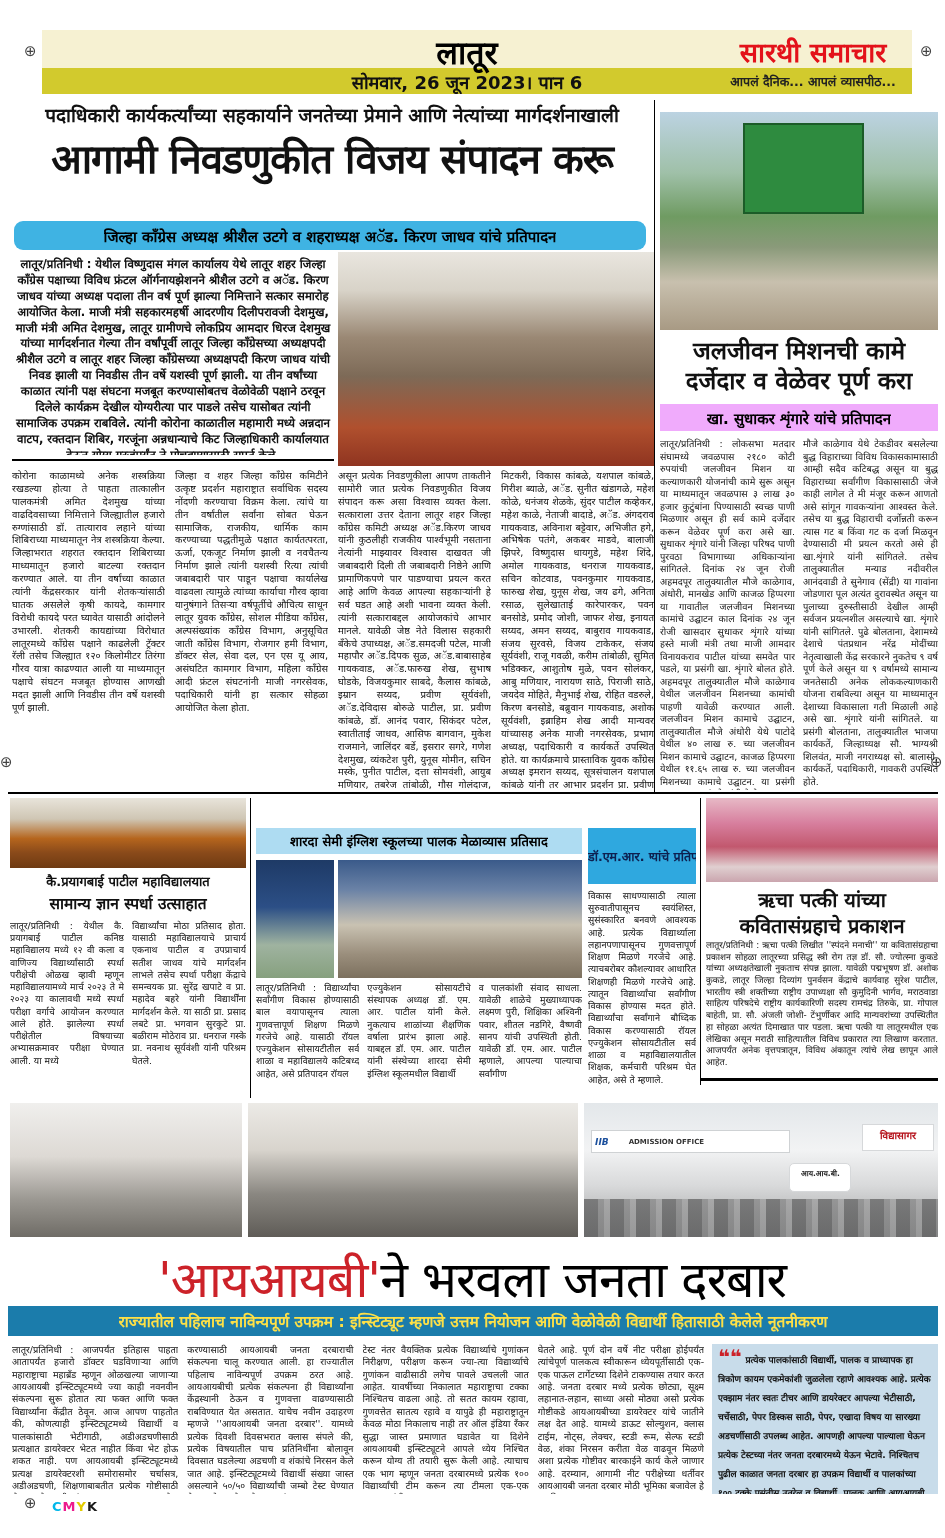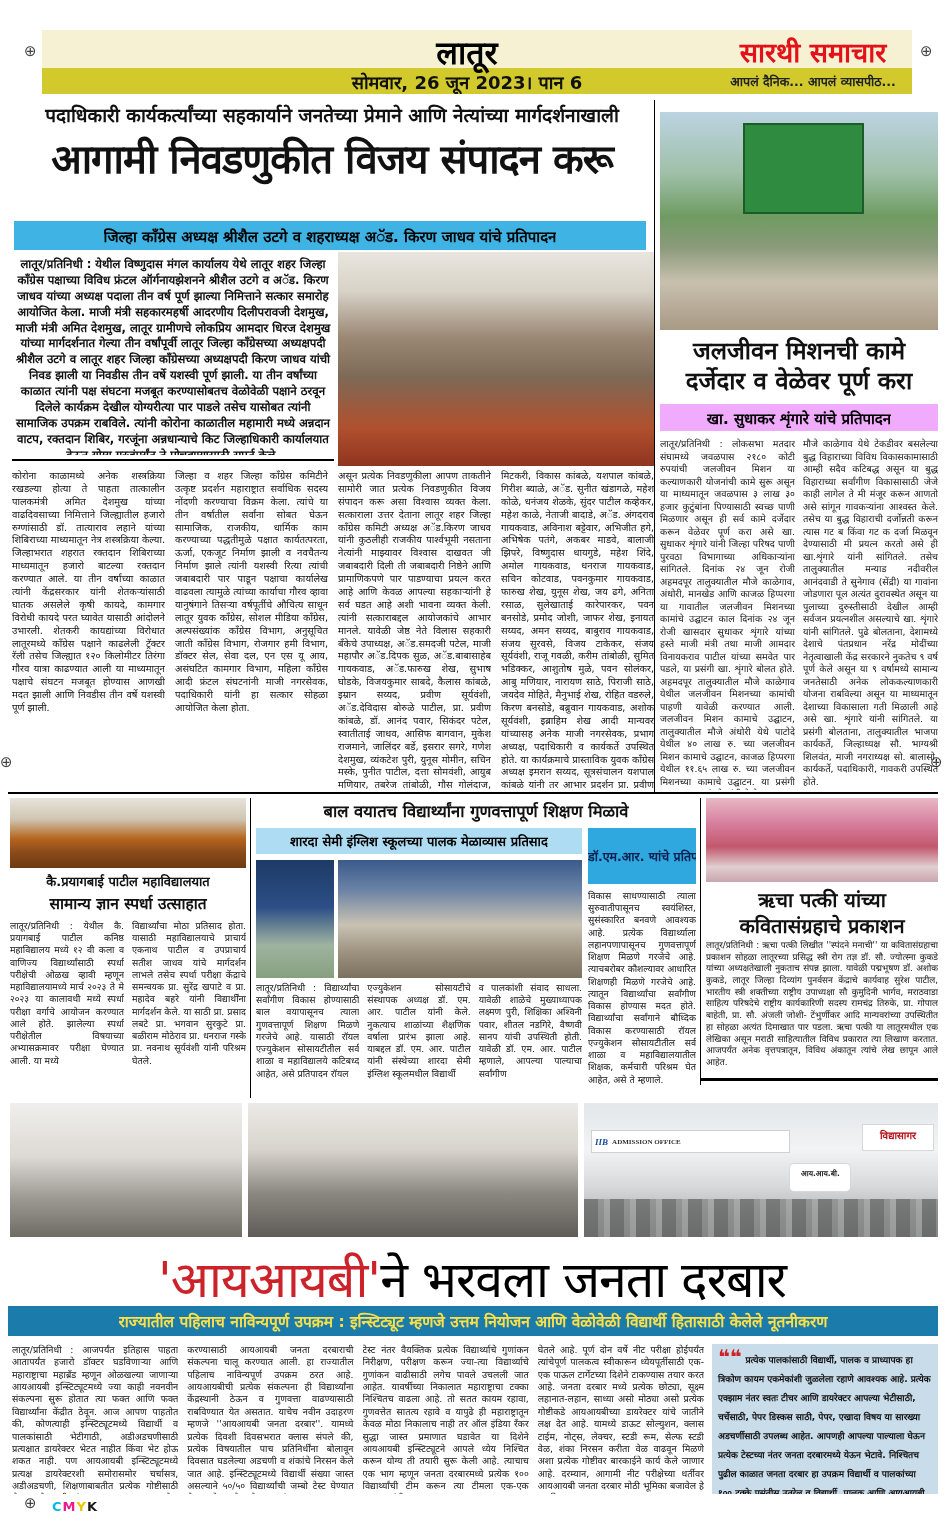--- a/index.html
+++ b/index.html
@@ -33,21 +33,21 @@
 
   <div class="abs" style="left:42px;top:30px;width:870px;height:38px;background:#f6f1d2;"></div>
   <div class="abs" style="left:42px;top:68px;width:870px;height:26px;background:#d2ca2d;"></div>
   <div class="abs ctr" style="left:242px;top:30px;width:450px;font-size:32px;font-weight:800;color:#000;">लातूर</div>
   <div class="abs ctr nw" style="left:242px;top:70px;width:450px;font-size:18px;font-weight:800;color:#111;">सोमवार, 26 जून 2023।  पान 6</div>
   <div class="abs ctr nw" style="left:714px;top:33px;width:198px;font-size:27px;font-weight:800;color:#e3121a;">सारथी समाचार</div>
   <div class="abs ctr nw" style="left:714px;top:73px;width:198px;font-size:12.5px;font-weight:800;color:#222;">आपलं दैनिक... आपलं व्यासपीठ...</div>
 
   <div class="abs ctr nw" style="left:10px;top:102px;width:644px;font-size:19px;font-weight:800;">पदाधिकारी कार्यकर्त्यांच्या सहकार्याने जनतेच्या प्रेमाने आणि नेत्यांच्या मार्गदर्शनाखाली</div>
   <div class="abs ctr nw" style="left:8px;top:130px;width:648px;font-size:40px;font-weight:800;letter-spacing:-1px;">आगामी निवडणुकीत विजय संपादन करू</div>
-  <div class="abs strip" style="left:14px;top:221px;width:632px;height:29px;background:#3fb3e3;">
+  <div class="abs strip" style="left:14px;top:221px;width:632px;height:29px;background:#3fb3e3;border-radius:9px;">
       <span class="nw" style="font-size:15px;color:#000;">जिल्हा काँग्रेस अध्यक्ष श्रीशैल उटगे व शहराध्यक्ष अॅड. किरण जाधव यांचे प्रतिपादन</span>
     </div>
   <div class="abs ctr" style="left:14px;top:257px;width:318px;height:198px;overflow:hidden;font-size:11.6px;line-height:1.37;font-weight:600;">लातूर/प्रतिनिधी : येथील विष्णुदास मंगल कार्यालय येथे लातूर शहर जिल्हा काँग्रेस पक्षाच्या विविध फ्रंटल ऑर्गनायझेशनने श्रीशैल उटगे व अॅड. किरण जाधव यांच्या अध्यक्ष पदाला तीन वर्ष पूर्ण झाल्या निमित्ताने सत्कार समारोह आयोजित केला. माजी मंत्री सहकारमहर्षी आदरणीय दिलीपरावजी देशमुख, माजी मंत्री अमित देशमुख, लातूर ग्रामीणचे लोकप्रिय आमदार धिरज देशमुख यांच्या मार्गदर्शनात गेल्या तीन वर्षांपूर्वी लातूर जिल्हा काँग्रेसच्या अध्यक्षपदी श्रीशैल उटगे व लातूर शहर जिल्हा काँग्रेसच्या अध्यक्षपदी किरण जाधव यांची निवड झाली या निवडीस तीन वर्षे यशस्वी पूर्ण झाली. या तीन वर्षांच्या काळात त्यांनी पक्ष संघटना मजबूत करण्यासोबतच वेळोवेळी पक्षाने ठरवून दिलेले कार्यक्रम देखील योग्यरीत्या पार पाडले तसेच यासोबत त्यांनी सामाजिक उपक्रम राबविले. त्यांनी कोरोना काळातील महामारी मध्ये अन्नदान वाटप, रक्तदान शिबिर, गरजूंना अन्नधान्याचे किट जिल्हाधिकारी कार्यालयात देऊन योग्य गरजूंपर्यंत ते पोचवण्यासाठी सुपूर्त केले.</div>
   <div class="rule" style="left:12px;top:459px;width:322px;height:2px;"></div>
   <div class="ph" style="left:338px;top:252px;width:316px;height:214px;background:linear-gradient(180deg,#e9e6df 0%,#d8d3c8 18%,#9a8874 40%,#7d6a57 58%,#b0502e 82%,#8f3420 100%);"></div>
   <div class="abs colwrap" style="left:12px;top:470px;width:642px;height:320px;">
     <div class="bodytxt">कोरोना काळामध्ये अनेक शस्त्रक्रिया रखडल्या होत्या ते पाहता तात्कालीन पालकमंत्री अमित देशमुख यांच्या वाढदिवसाच्या निमित्ताने जिल्ह्यातील हजारो रुग्णांसाठी डॉ. तात्याराव लहाने यांच्या शिबिराच्या माध्यमातून नेत्र शस्त्रक्रिया केल्या. जिल्हाभरात शहरात रक्तदान शिबिराच्या माध्यमातून हजारो बाटल्या रक्तदान करण्यात आले. या तीन वर्षांच्या काळात त्यांनी केंद्रसरकार यांनी शेतकऱ्यांसाठी घातक असलेले कृषी कायदे, कामगार विरोधी कायदे परत घ्यावेत यासाठी आंदोलने उभारली. शेतकरी कायद्यांच्या विरोधात लातूरमध्ये काँग्रेस पक्षाने काढलेली ट्रॅक्टर रॅली तसेच जिल्ह्यात १२० किलोमीटर तिरंगा गौरव यात्रा काढण्यात आली या माध्यमातून पक्षाचे संघटन मजबूत होण्यास आणखी मदत झाली आणि निवडीस तीन वर्षे यशस्वी पूर्ण झाली.</div>
     <div class="bodytxt">जिल्हा व शहर जिल्हा काँग्रेस कमिटीने उत्कृष्ट प्रदर्शन महाराष्ट्रात सर्वाधिक सदस्य नोंदणी करण्याचा विक्रम केला. त्यांचे या तीन वर्षांतील सर्वांना सोबत घेऊन सामाजिक, राजकीय, धार्मिक काम करण्याच्या पद्धतीमुळे पक्षात कार्यतत्परता, ऊर्जा, एकजूट निर्माण झाली व नवचैतन्य निर्माण झाले त्यांनी यशस्वी रित्या त्यांची जबाबदारी पार पाडून पक्षाचा कार्यालेख वाढवला त्यामुळे त्यांच्या कार्याचा गौरव व्हावा यानुषंगाने तिसऱ्या वर्षपूर्तीचे औचित्य साधून लातूर युवक काँग्रेस, सोशल मीडिया काँग्रेस, अल्पसंख्यांक काँग्रेस विभाग, अनुसूचित जाती काँग्रेस विभाग, रोजगार हमी विभाग, डॉक्टर सेल, सेवा दल, एन एस यू आय, असंघटित कामगार विभाग, महिला काँग्रेस आदी फ्रंटल संघटनांनी माजी नगरसेवक, पदाधिकारी यांनी हा सत्कार सोहळा आयोजित केला होता.</div>
     <div class="bodytxt">असून प्रत्येक निवडणुकीला आपण ताकतीने सामोरी जात प्रत्येक निवडणुकीत विजय संपादन करू असा विश्वास व्यक्त केला. सत्काराला उत्तर देताना लातूर शहर जिल्हा काँग्रेस कमिटी अध्यक्ष अॅड.किरण जाधव यांनी कुठलीही राजकीय पार्श्वभूमी नसताना नेत्यांनी माझ्यावर विश्वास दाखवत जी जबाबदारी दिली ती जबाबदारी निष्ठेने आणि प्रामाणिकपणे पार पाडण्याचा प्रयत्न करत आहे आणि केवळ आपल्या सहकाऱ्यांनी हे सर्व घडत आहे अशी भावना व्यक्त केली. त्यांनी सत्काराबद्दल आयोजकांचे आभार मानले. यावेळी जेष्ठ नेते विलास सहकारी बँकेचे उपाध्यक्ष, अॅड.समदजी पटेल, माजी महापौर अॅड.दिपक सुळ, अॅड.बाबासाहेब गायकवाड, अॅड.फारुख शेख, सुभाष घोडके, विजयकुमार साबदे, कैलास कांबळे, इम्रान सय्यद, प्रवीण सूर्यवंशी, अॅड.देविदास बोरुळे पाटील, प्रा. प्रवीण कांबळे, डॉ. आनंद पवार, सिकंदर पटेल, स्वातीताई जाधव, आसिफ बागवान, मुकेश राजमाने, जालिंदर बर्डे, इसरार सगरे, गणेश देशमुख, व्यंकटेश पुरी, युनूस मोमीन, सचिन मस्के, पुनीत पाटील, दत्ता सोमवंशी, आयुब मणियार, तबरेज तांबोळी, गौस गोलंदाज, संजय ओहळ, दगडुअप्पा</div>
     <div class="bodytxt">मिटकरी, विकास कांबळे, यशपाल कांबळे, गिरीश ब्याळे, अॅड. सुनीत खंडागळे, महेश कोळे, धनंजय शेळके, सुंदर पाटील कव्हेकर, महेश काळे, नेताजी बादाडे, अॅड. अंगदराव गायकवाड, अविनाश बट्टेवार, अभिजीत हगे, अभिषेक पतंगे, अकबर माडवे, बालाजी झिपरे, विष्णुदास धायगुडे, महेश शिंदे, अमोल गायकवाड, धनराज गायकवाड, सचिन कोटवाड, पवनकुमार गायकवाड, फारुख शेख, युनूस शेख, जय ढगे, अनिता रसाळ, सुलेखाताई कारेपारकर, पवन बनसोडे, प्रमोद जोशी, जाफर शेख, इनायत सय्यद, अमन सय्यद, बाबुराव गायकवाड, संजय सुरवसे, विजय टाकेकर, संजय सूर्यवंशी, राजू गवळी, करीम तांबोळी, सुमित भडिक्कर, आशुतोष मुळे, पवन सोलंकर, आबु मणियार, नारायण साठे, पिराजी साठे, जयदेव मोहिते, मैनुभाई शेख, रोहित वडरुले, किरण बनसोडे, बब्रुवान गायकवाड, अशोक सूर्यवंशी, इब्राहिम शेख आदी मान्यवर यांच्यासह अनेक माजी नगरसेवक, प्रभाग अध्यक्ष, पदाधिकारी व कार्यकर्ते उपस्थित होते. या कार्यक्रमाचे प्रास्ताविक युवक काँग्रेस अध्यक्ष इमरान सय्यद, सूत्रसंचालन यशपाल कांबळे यांनी तर आभार प्रदर्शन प्रा. प्रवीण कांबळे यांनी केले.</div>
@@ -70,21 +70,20 @@
 
   <div class="ph" style="left:10px;top:798px;width:236px;height:70px;background:linear-gradient(180deg,#e8e4da 0%,#cfc6b4 30%,#b5651d 58%,#8a4a1a 78%,#6e3a12 100%);"></div>
   <div class="abs ctr nw" style="left:10px;top:872px;width:236px;font-size:13px;font-weight:800;">कै.प्रयागबाई पाटील महाविद्यालयात</div>
   <div class="abs ctr nw" style="left:10px;top:892px;width:236px;font-size:15.5px;font-weight:800;">सामान्य ज्ञान स्पर्धा उत्साहात</div>
   <div class="abs colwrap" style="left:10px;top:920px;width:236px;height:172px;gap:8px;">
     <div class="bodytxt" style="font-size:9.2px;">लातूर/प्रतिनिधी : येथील कै. प्रयागबाई पाटील कनिष्ठ महाविद्यालय मध्ये १२ वी कला व वाणिज्य विद्यार्थ्यांसाठी स्पर्धा परीक्षेची ओळख व्हावी म्हणून महाविद्यालयामध्ये मार्च २०२३ ते मे २०२३ या कालावधी मध्ये स्पर्धा परीक्षा वर्गाचे आयोजन करण्यात आले होते. झालेल्या स्पर्धा परीक्षेतील विषयाच्या अभ्यासक्रमावर परीक्षा घेण्यात आली. या मध्ये</div>
     <div class="bodytxt" style="font-size:9.2px;">विद्यार्थ्यांचा मोठा प्रतिसाद होता. यासाठी महाविद्यालयाचे प्राचार्य एकनाथ पाटील व उपप्राचार्य सतीश जाधव यांचे मार्गदर्शन लाभले तसेच स्पर्धा परीक्षा केंद्राचे समन्वयक प्रा. सुरेंद्र खपाटे व प्रा. महादेव बहरे यांनी विद्यार्थींना मार्गदर्शन केले. या साठी प्रा. प्रसाद लबटे प्रा. भगवान सुरकुटे प्रा. बळीराम मोठेराव प्रा. धनराज गस्के प्रा. नवनाथ सूर्यवंशी यांनी परिश्रम घेतले.</div>
   </div>
   <div class="rule" style="left:250px;top:798px;width:1px;height:300px;"></div>
 
-  <div class="abs ctr nw" style="left:256px;top:799px;width:440px;font-size:16.5px;font-weight:800;">बाल वयातच विद्यार्थ्यांना गुणवत्तापूर्ण शिक्षण मिळावे</div>
   <div class="abs strip" style="left:256px;top:828px;width:326px;height:26px;background:#aedcf2;">
       <span class="nw" style="font-size:13px;color:#000;">शारदा सेमी इंग्लिश स्कूलच्या पालक मेळाव्यास प्रतिसाद</span>
     </div>
   <div class="abs" style="left:588px;top:828px;width:108px;height:56px;background:#2fa8df;display:flex;flex-direction:row;align-items:center;justify-content:center;">
     <span class="nw" style="font-size:12.5px;font-weight:800;color:#0d2050;max-width:104px;">डॉ.एम.आर. पाटील</span>
     <span class="nw" style="font-size:12.5px;font-weight:800;color:#0d2050;max-width:104px;">यांचे प्रतिपादन</span>
   </div>
   <div class="ph" style="left:256px;top:860px;width:78px;height:118px;background:linear-gradient(180deg,#1e3a66 0%,#2c4f86 40%,#9fb3a0 72%,#86a07e 100%);"></div>
   <div class="ph" style="left:338px;top:860px;width:244px;height:118px;background:linear-gradient(180deg,#3a5a8a 0%,#6a82a6 25%,#c9c2b2 55%,#9a8e7c 80%,#7c705e 100%);"></div>
   <div class="abs bodytxt" style="left:588px;top:890px;width:108px;height:212px;overflow:hidden;font-size:9.2px;">विकास साधण्यासाठी त्याला सुरुवातीपासूनच स्वयंशिस्त, सुसंस्कारित बनवणे आवश्यक आहे. प्रत्येक विद्यार्थ्याला लहानपणापासूनच गुणवत्तापूर्ण शिक्षण मिळणे गरजेचे आहे. त्याचबरोबर कौशल्यावर आधारित शिक्षणही मिळणे गरजेचे आहे. त्यातून विद्यार्थ्यांचा सर्वांगीण विकास होण्यास मदत होते. विद्यार्थ्यांचा सर्वांगाने बौध्दिक विकास करण्यासाठी रॉयल एज्युकेशन सोसायटीतील सर्व शाळा व महाविद्यालयातील शिक्षक, कर्मचारी परिश्रम घेत आहेत, असे ते म्हणाले.</div>
@@ -97,21 +96,21 @@
 
   <div class="ph" style="left:706px;top:798px;width:232px;height:84px;background:linear-gradient(180deg,#e7b9c6 0%,#d77f9e 30%,#c2586e 58%,#e0cfd0 82%,#caa5ae 100%);"></div>
   <div class="abs ctr nw" style="left:706px;top:886px;width:232px;font-size:20px;font-weight:800;">ऋचा पत्की यांच्या</div>
   <div class="abs ctr nw" style="left:706px;top:912px;width:232px;font-size:20px;font-weight:800;">कवितासंग्रहाचे प्रकाशन</div>
   <div class="abs bodytxt" style="left:706px;top:940px;width:232px;height:134px;overflow:hidden;font-size:8.8px;">लातूर/प्रतिनिधी : ऋचा पत्की लिखीत ''स्पंदने मनाची'' या कवितासंग्रहाचा प्रकाशन सोहळा लातूरच्या प्रसिद्ध स्त्री रोग तज्ञ डॉ. सौ. ज्योत्स्ना कुकडे यांच्या अध्यक्षतेखाली नुकताच संपन्न झाला. यावेळी पद्मभूषण डॉ. अशोक कुकडे, लातूर जिल्हा दिव्यांग पुनर्वसन केंद्राचे कार्यवाह सुरेश पाटील, भारतीय स्त्री शक्तीच्या राष्ट्रीय उपाध्यक्षा सौ कुमुदिनी भार्गव, मराठवाडा साहित्य परिषदेचे राष्ट्रीय कार्यकारिणी सदस्य रामचंद्र तिरुके, प्रा. गोपाल बाहेती, प्रा. सौ. अंजली जोशी- टेंभुर्णीकर आदि मान्यवरांच्या उपस्थितीत हा सोहळा अत्यंत दिमाखात पार पडला. ऋचा पत्की या लातूरमधील एक लेखिका असून मराठी साहित्यातील विविध प्रकारात त्या लिखाण करतात. आजपर्यंत अनेक वृत्तपत्रातून, विविध अंकातून त्यांचे लेख छापून आले आहेत.</div>
   <div class="rule" style="left:700px;top:1078px;width:238px;height:3px;"></div>
 
   <div class="ph" style="left:10px;top:1103px;width:232px;height:134px;background:linear-gradient(180deg,#f0efed 0%,#ddd9d4 40%,#9b9892 72%,#6f6c66 100%);"></div>
   <div class="ph" style="left:248px;top:1103px;width:330px;height:134px;background:linear-gradient(180deg,#eceae6 0%,#d8d4cd 35%,#8a8781 68%,#5f5c57 100%);"></div>
   <div class="ph" style="left:584px;top:1103px;width:354px;height:134px;background:linear-gradient(180deg,#e3e7ea 0%,#f2f3f4 35%,#d8d9da 62%,#b9babb 82%,#a5a6a7 100%);">
-    <div class="abs" style="left:2%;top:20%;width:54%;height:16%;background:#ffffff;display:flex;align-items:center;gap:4px;padding:0 3px;border:1px solid #cfd2d4;font-family:Liberation Serif, serif;">
+    <div class="abs" style="left:2%;top:20%;width:54%;height:16%;background:#ffffff;display:flex;align-items:center;gap:20px;padding:0 3px;border:1px solid #cfd2d4;">
       <span style="font-size:9px;font-weight:800;font-style:italic;color:#1b4f9c;">IIB</span>
       <span style="font-size:7px;font-weight:700;color:#333;">ADMISSION OFFICE</span>
     </div>
     <div class="abs ctr" style="left:58%;top:18%;width:17%;height:20%;background:#ffffff;border-radius:5px;border:1px solid #d6d8da;font-size:7.5px;font-weight:800;color:#222;line-height:2.6;margin-top:36px;">आय.आय.बी.</div>
     <div class="abs ctr" style="right:1%;top:16%;width:20%;height:18%;background:#ffffff;border:1px solid #d6d8da;font-size:10px;font-weight:800;color:#b5121b;line-height:2.1;">विद्यासागर</div>
     <div class="abs" style="left:0;bottom:0;width:100%;height:28%;background:repeating-linear-gradient(90deg,#3a3a3a 0 14px,#6b6b6b 14px 20px,#8d8d8d 20px 26px);opacity:.55;"></div>
   </div>
 
   <div class="abs ctr nw" style="left:12px;top:1244px;width:920px;font-size:50px;font-weight:400;letter-spacing:-1px;"><span style="color:#cc2229;">'आयआयबी'</span><span style="color:#000;">ने भरवला जनता दरबार</span></div>
   <div class="abs strip" style="left:8px;top:1306px;width:930px;height:30px;background:#1b7cab;">

